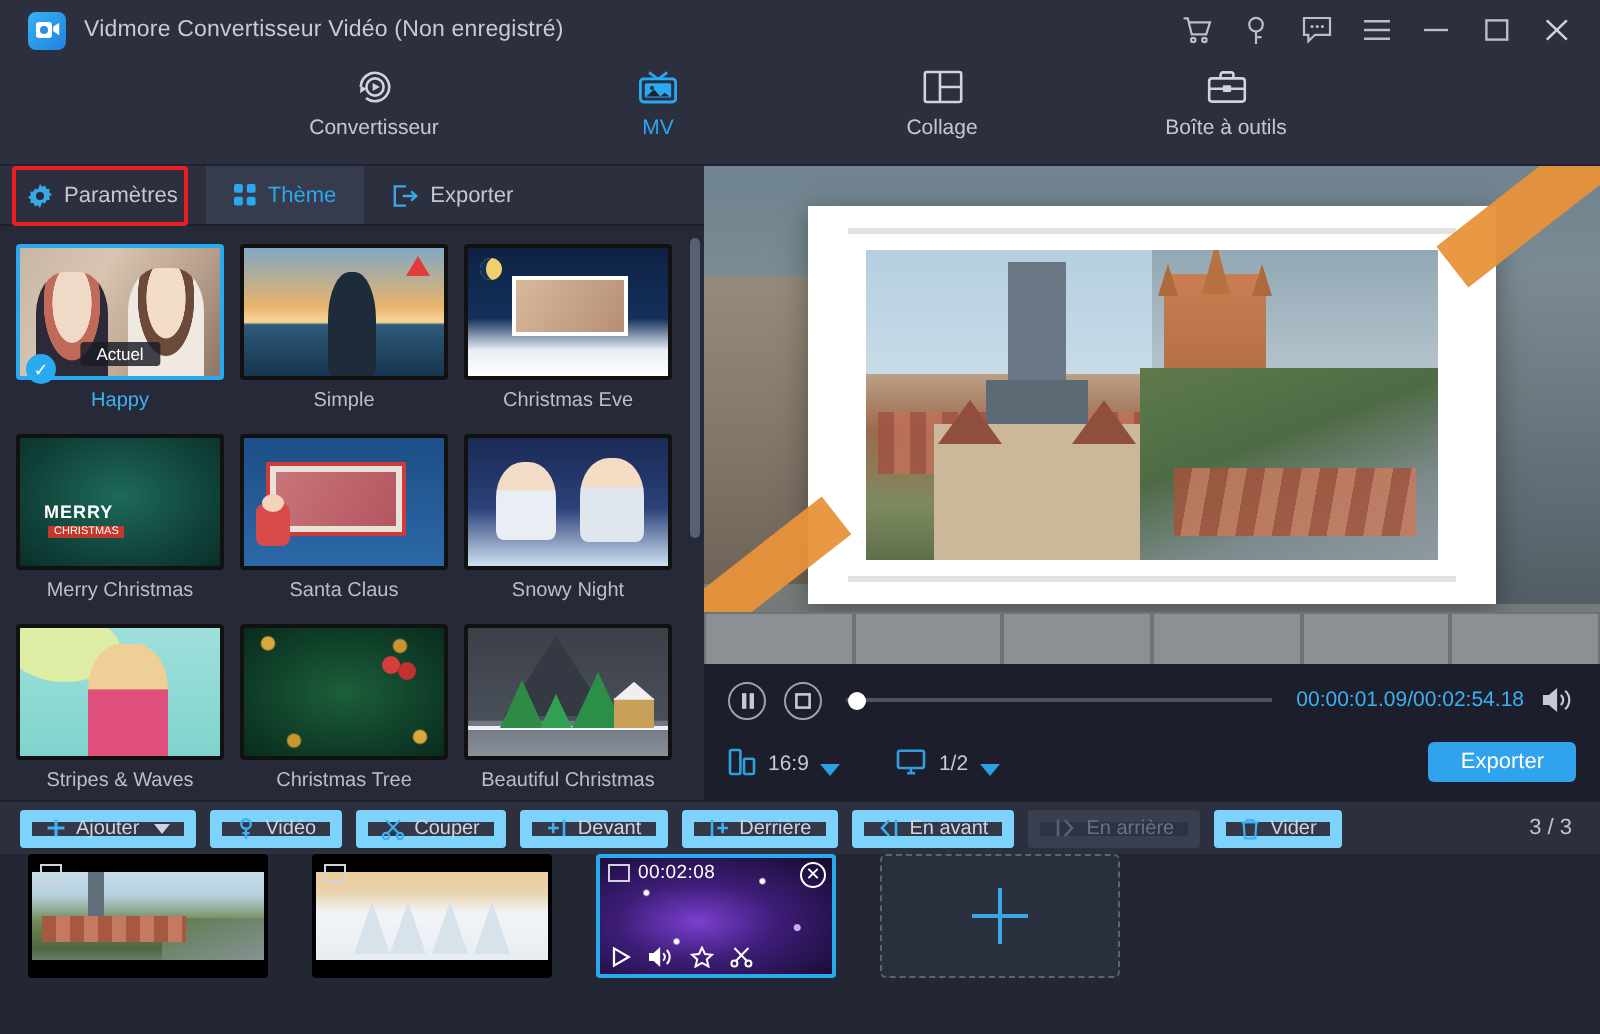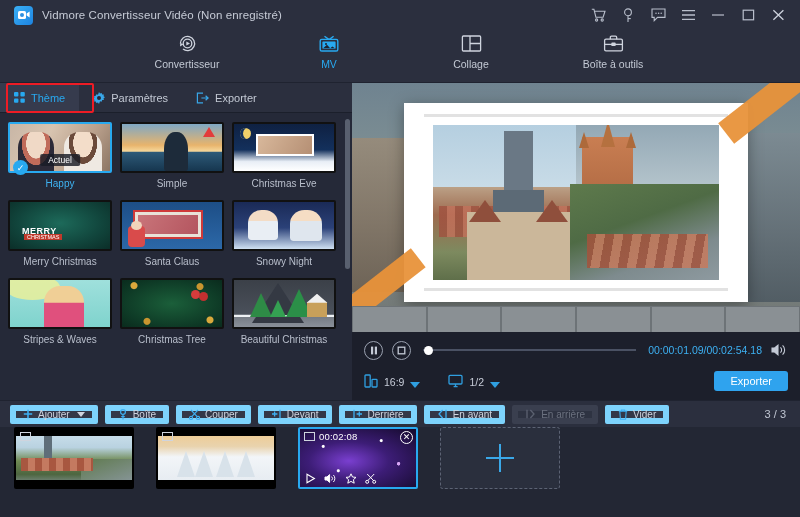--- a/index.html
+++ b/index.html
@@ -55,21 +55,21 @@
   .stab .sic { display:flex; align-items:center; color:#8d94a3; }
   .stab.active { background: #363b4d; color: #28a9f0; }
   .stab.active .sic { color: #28a9f0; }
 
   .redbox { position: absolute; left: 6px; top: 83px; width: 88px; height: 30px;
             border: 2px solid #ee1c25; border-radius: 2px; pointer-events: none; z-index: 40; }
 
   .themes-wrap { flex: 1; overflow: hidden; position: relative; background: #252938; }
   .themes { display: flex; flex-wrap: wrap; gap: 10px 8px; padding: 9px 12px 9px 8px; }
   .theme { width: 104px; cursor: pointer; }
-  .thumb { width: 104px; height: 51px; border-radius: 2px; overflow: hidden; position: relative;
+  .thumb { width: 104px; height: 68px; border-radius: 2px; overflow: hidden; position: relative;
            border: 2px solid transparent; background:#111; }
   .theme.selected .thumb { border-color: #28a9f0; }
   .tname { text-align: center; font-size: 10px; color: #b9bfcc; margin-top: 5px; line-height: 12px; }
   .theme.selected .tname { color: #3fb3f2; }
   .badge-actuel {
     position: absolute; left: 50%; transform: translateX(-50%); bottom: 5px;
     background: rgba(25,28,38,.82); color: #fff; font-size: 8.5px; padding: 1px 8px; border-radius: 2px;
   }
   .check {
     position: absolute; left: 5px; bottom: -2px; width: 15px; height: 15px; border-radius: 50%;
@@ -368,39 +368,39 @@
         </svg>
       </div>
       <div class="lb">Boîte à outils</div>
     </div>
   </div>
 
   <div class="body-row">
 
     <div class="leftpanel">
       <div class="subtabs">
+        <div class="stab">
+          <span class="sic">
+            <svg width="12" height="12" viewBox="0 0 12 12" fill="#39a7e8">
+              <path d="M6 0 l1 1.4 1.6-.5.6 1.6 1.7.1-.3 1.7 1.4 1-1.4 1 .3 1.7-1.7.1-.6 1.6-1.6-.5L6 12 5 10.6l-1.6.5-.6-1.6-1.7-.1.3-1.7L0 6.6l1.4-1-.3-1.7 1.7-.1.6-1.6 1.6.5z"></path>
+              <circle cx="6" cy="6" r="2" fill="#252938"></circle>
+            </svg>
+          </span>
+          <span>Paramètres</span>
+        </div>
         <div class="stab active">
           <span class="sic">
             <svg width="11" height="11" viewBox="0 0 11 11" fill="currentColor">
               <rect x="0" y="0" width="4.4" height="4.4" rx="1"></rect>
                 <rect x="6.4" y="0" width="4.4" height="4.4" rx="1"></rect>
               <rect x="0" y="6.4" width="4.4" height="4.4" rx="1"></rect>
                 <rect x="6.4" y="6.4" width="4.4" height="4.4" rx="1"></rect>
             </svg>
           </span>
           <span>Thème</span>
-        </div>
-        <div class="stab">
-          <span class="sic">
-            <svg width="12" height="12" viewBox="0 0 12 12" fill="#39a7e8">
-              <path d="M6 0 l1 1.4 1.6-.5.6 1.6 1.7.1-.3 1.7 1.4 1-1.4 1 .3 1.7-1.7.1-.6 1.6-1.6-.5L6 12 5 10.6l-1.6.5-.6-1.6-1.7-.1.3-1.7L0 6.6l1.4-1-.3-1.7 1.7-.1.6-1.6 1.6.5z"></path>
-              <circle cx="6" cy="6" r="2" fill="#252938"></circle>
-            </svg>
-          </span>
-          <span>Paramètres</span>
         </div>
         <div class="stab">
           <span class="sic">
             <svg width="13" height="12" viewBox="0 0 13 12" fill="none" stroke="#39a7e8" stroke-width="1.2">
               <path d="M7 1.2 H1.4 v9.6 H7"></path>
                 <path d="M5.4 6 h6.6 M9.6 3.7 L12.1 6 L9.6 8.3"></path>
             </svg>
           </span>
           <span>Exporter</span>
         </div>
@@ -616,21 +616,21 @@
       <span class="mini-caret"></span>
     </div>
     <div class="tbtn">
       <span class="tic">
         <svg width="10" height="11" viewBox="0 0 10 11" fill="none" stroke="currentColor" stroke-width="1.2">
           <circle cx="5" cy="3" r="2.4"></circle>
             <path d="M5 5.4 V10.4"></path>
             <path d="M3.2 7.6 h3.6"></path>
         </svg>
       </span>
-      <span>Boîte</span>
+      <span>Vidéo</span>
     </div>
     <div class="tbtn">
       <span class="tic">
         <svg width="11" height="11" viewBox="0 0 11 11" fill="none" stroke="currentColor" stroke-width="1.1">
           <circle cx="2" cy="9" r="1.6"></circle>
             <circle cx="9" cy="9" r="1.6"></circle>
             <path d="M2.6 7.8 L9 1 M8.4 7.8 L2 1"></path>
         </svg>
       </span>
       <span>Couper</span>

